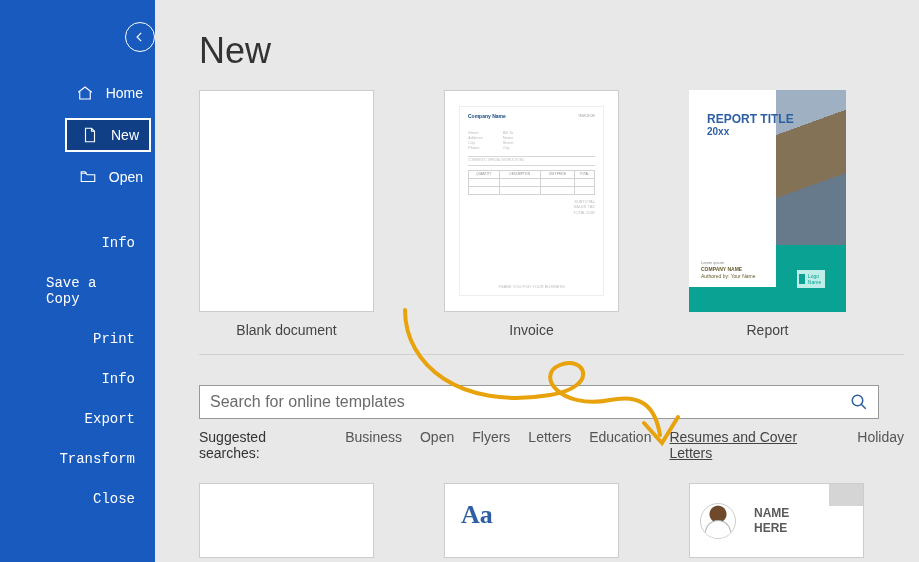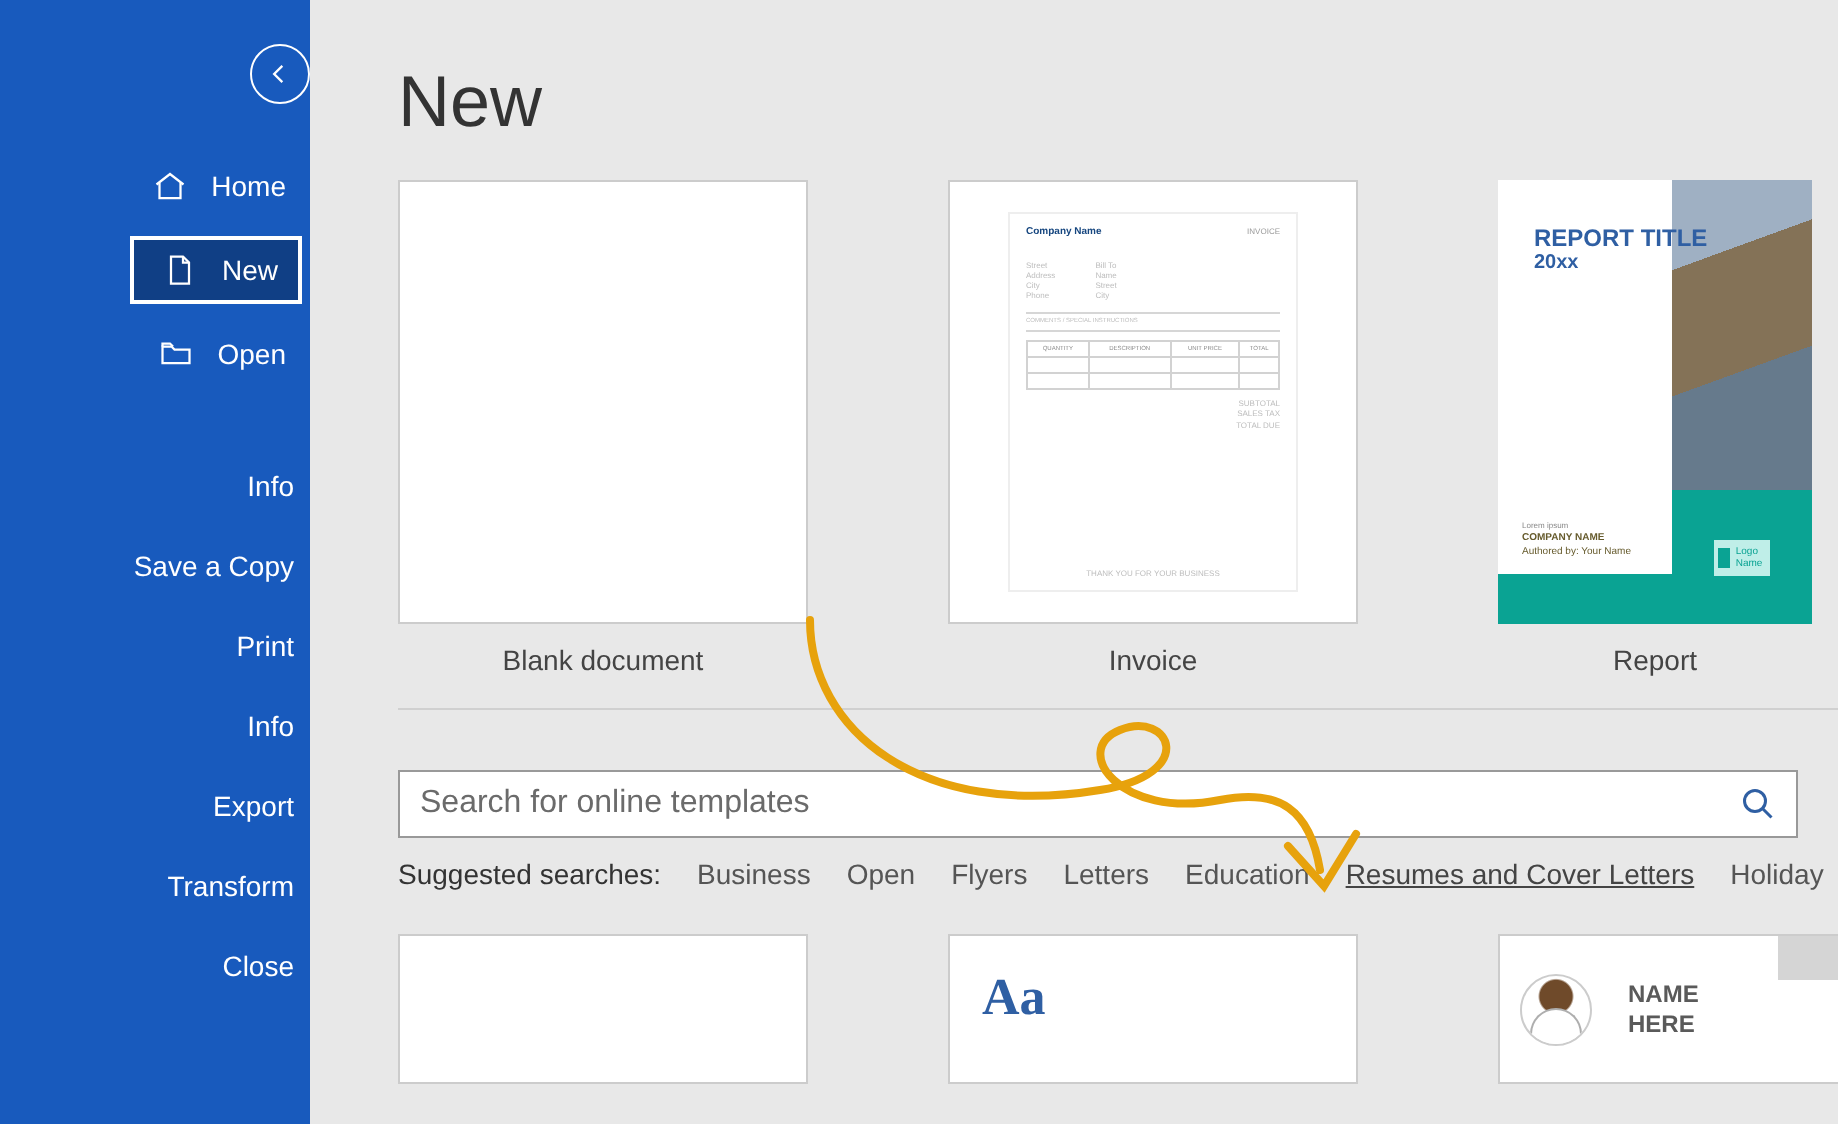--- a/index.html
+++ b/index.html
@@ -51,23 +51,24 @@
     margin-left:4px; margin-right:4px;
     padding-left:16px;
   }
   .side-ic { width:18px; height:18px; margin-right:12px; flex-shrink:0; display:flex; align-items:center; justify-content:center; }
   .side-ic svg { stroke:#fff; fill:none; stroke-width:1.5; }
   .sep {
     height:1px; background:rgba(255,255,255,.35);
     margin:12px 18px 12px 18px;
   }
   .side-sub {
-    padding: 12px 8px 12px 46px;
+    padding: 12px 20px 12px 46px;
     cursor:pointer;
     font-size:14px;
+    font-family:Liberation Mono, monospace;
   }
 
   
   .main {
     flex: 1;
     background:#e8e8e8;
     padding: 30px 15px 0 44px;
     position:relative;
   }
   h1.page-title {
@@ -77,21 +78,21 @@
     margin-bottom:18px;
   }
   .templates-row {
     display:flex;
     gap: 70px;
     align-items:flex-start;
     margin-bottom:10px;
   }
   .tmpl { display:flex; flex-direction:column; align-items:center; cursor:pointer; }
   .thumb {
-    width: 205px; height: 222px;
+    width: 175px; height: 222px;
     background:#fff;
     border:1px solid #ccc;
     display:flex; align-items:center; justify-content:center;
     overflow:hidden;
     position:relative;
   }
   .tmpl-label { margin-top:10px; font-size:14px; color:#444; }
 
   
   .invoice-box {

